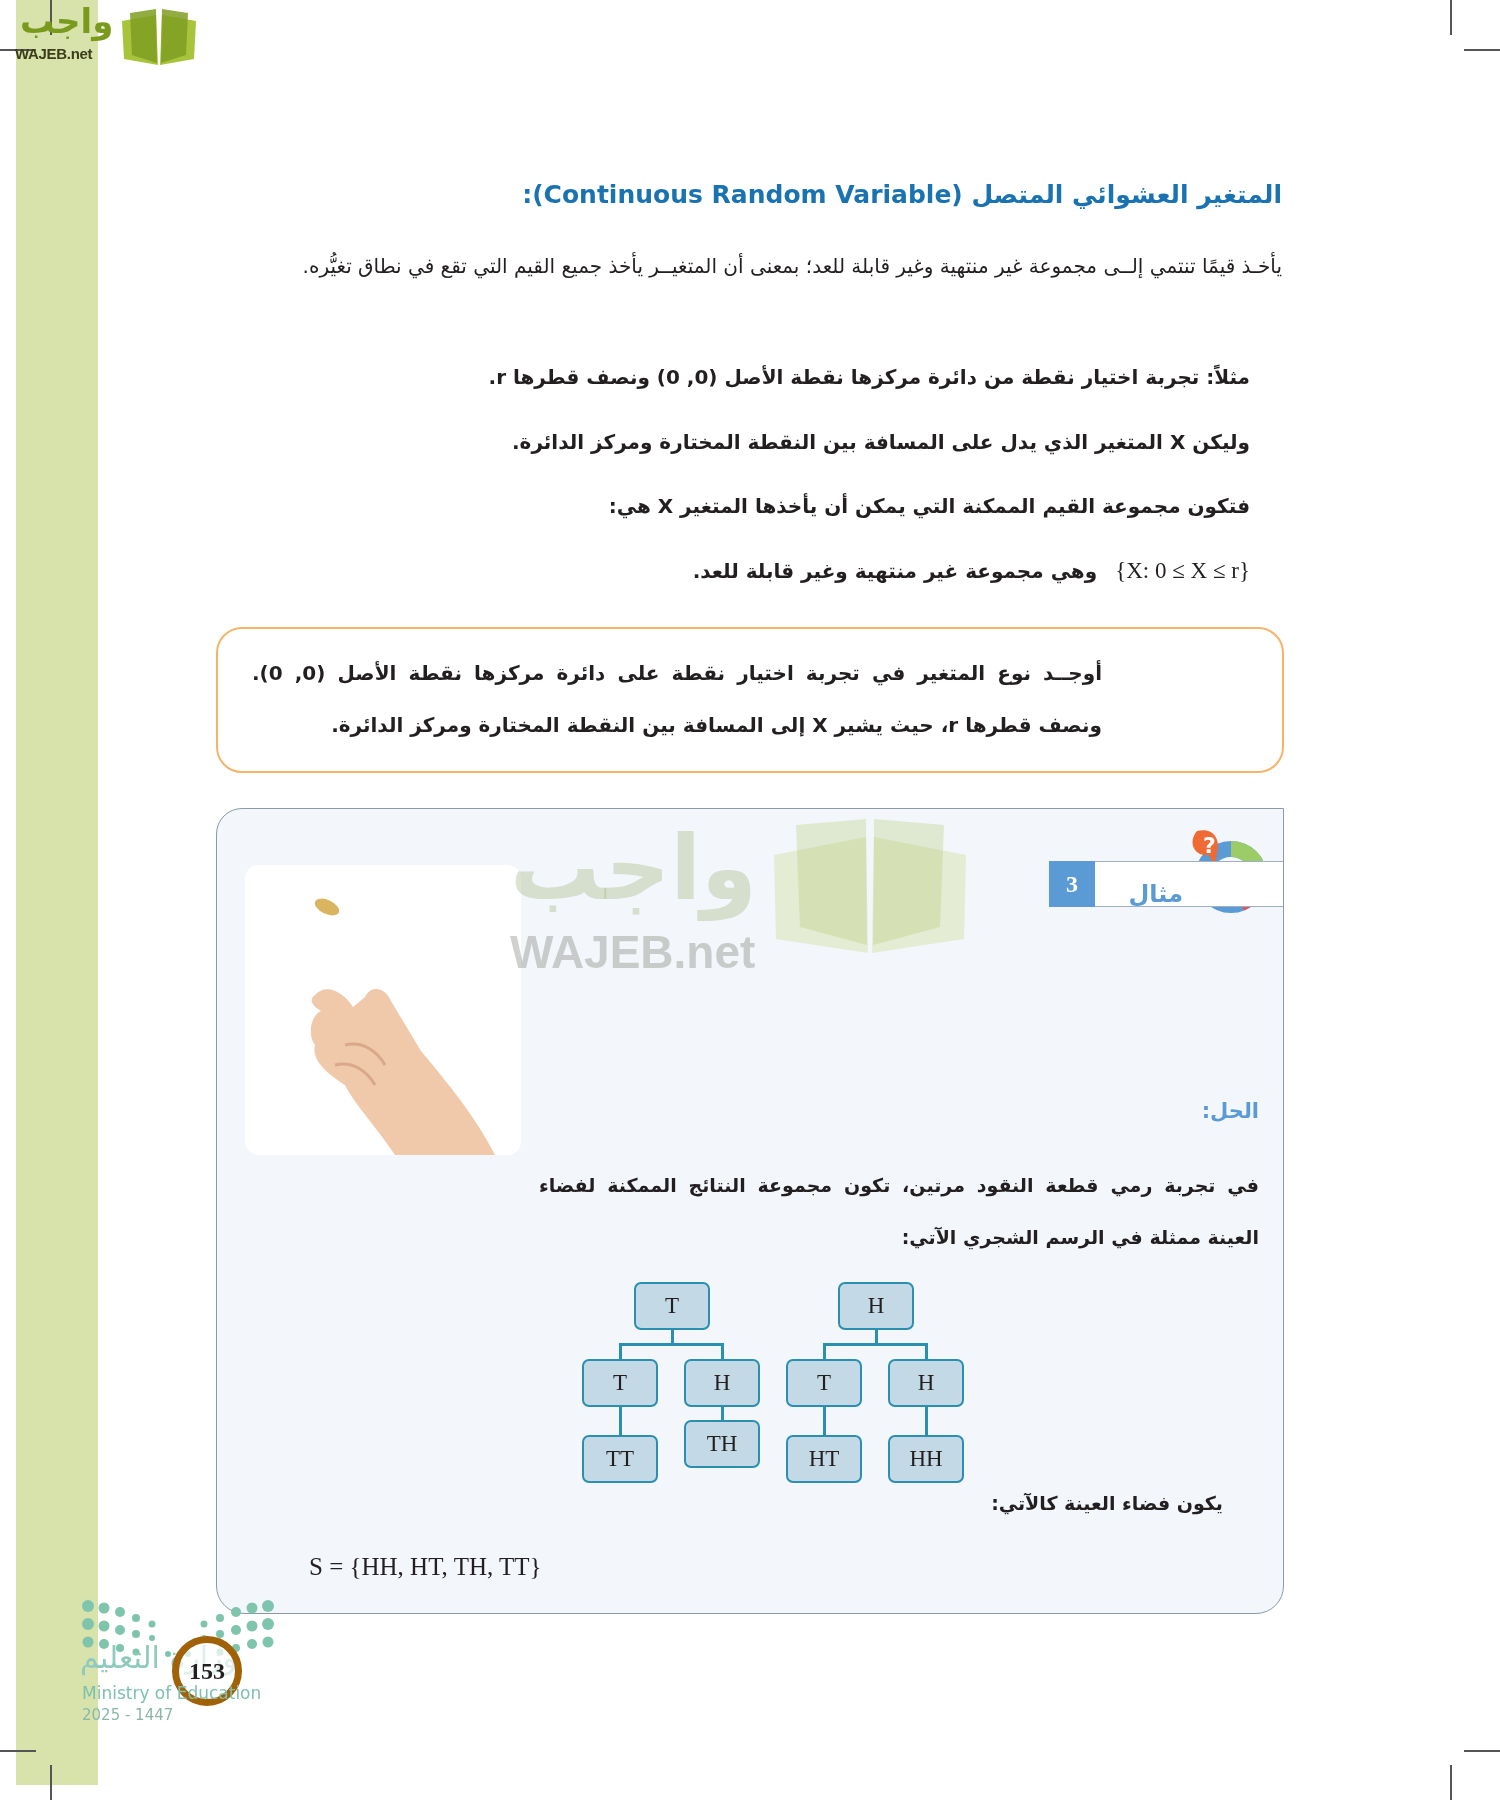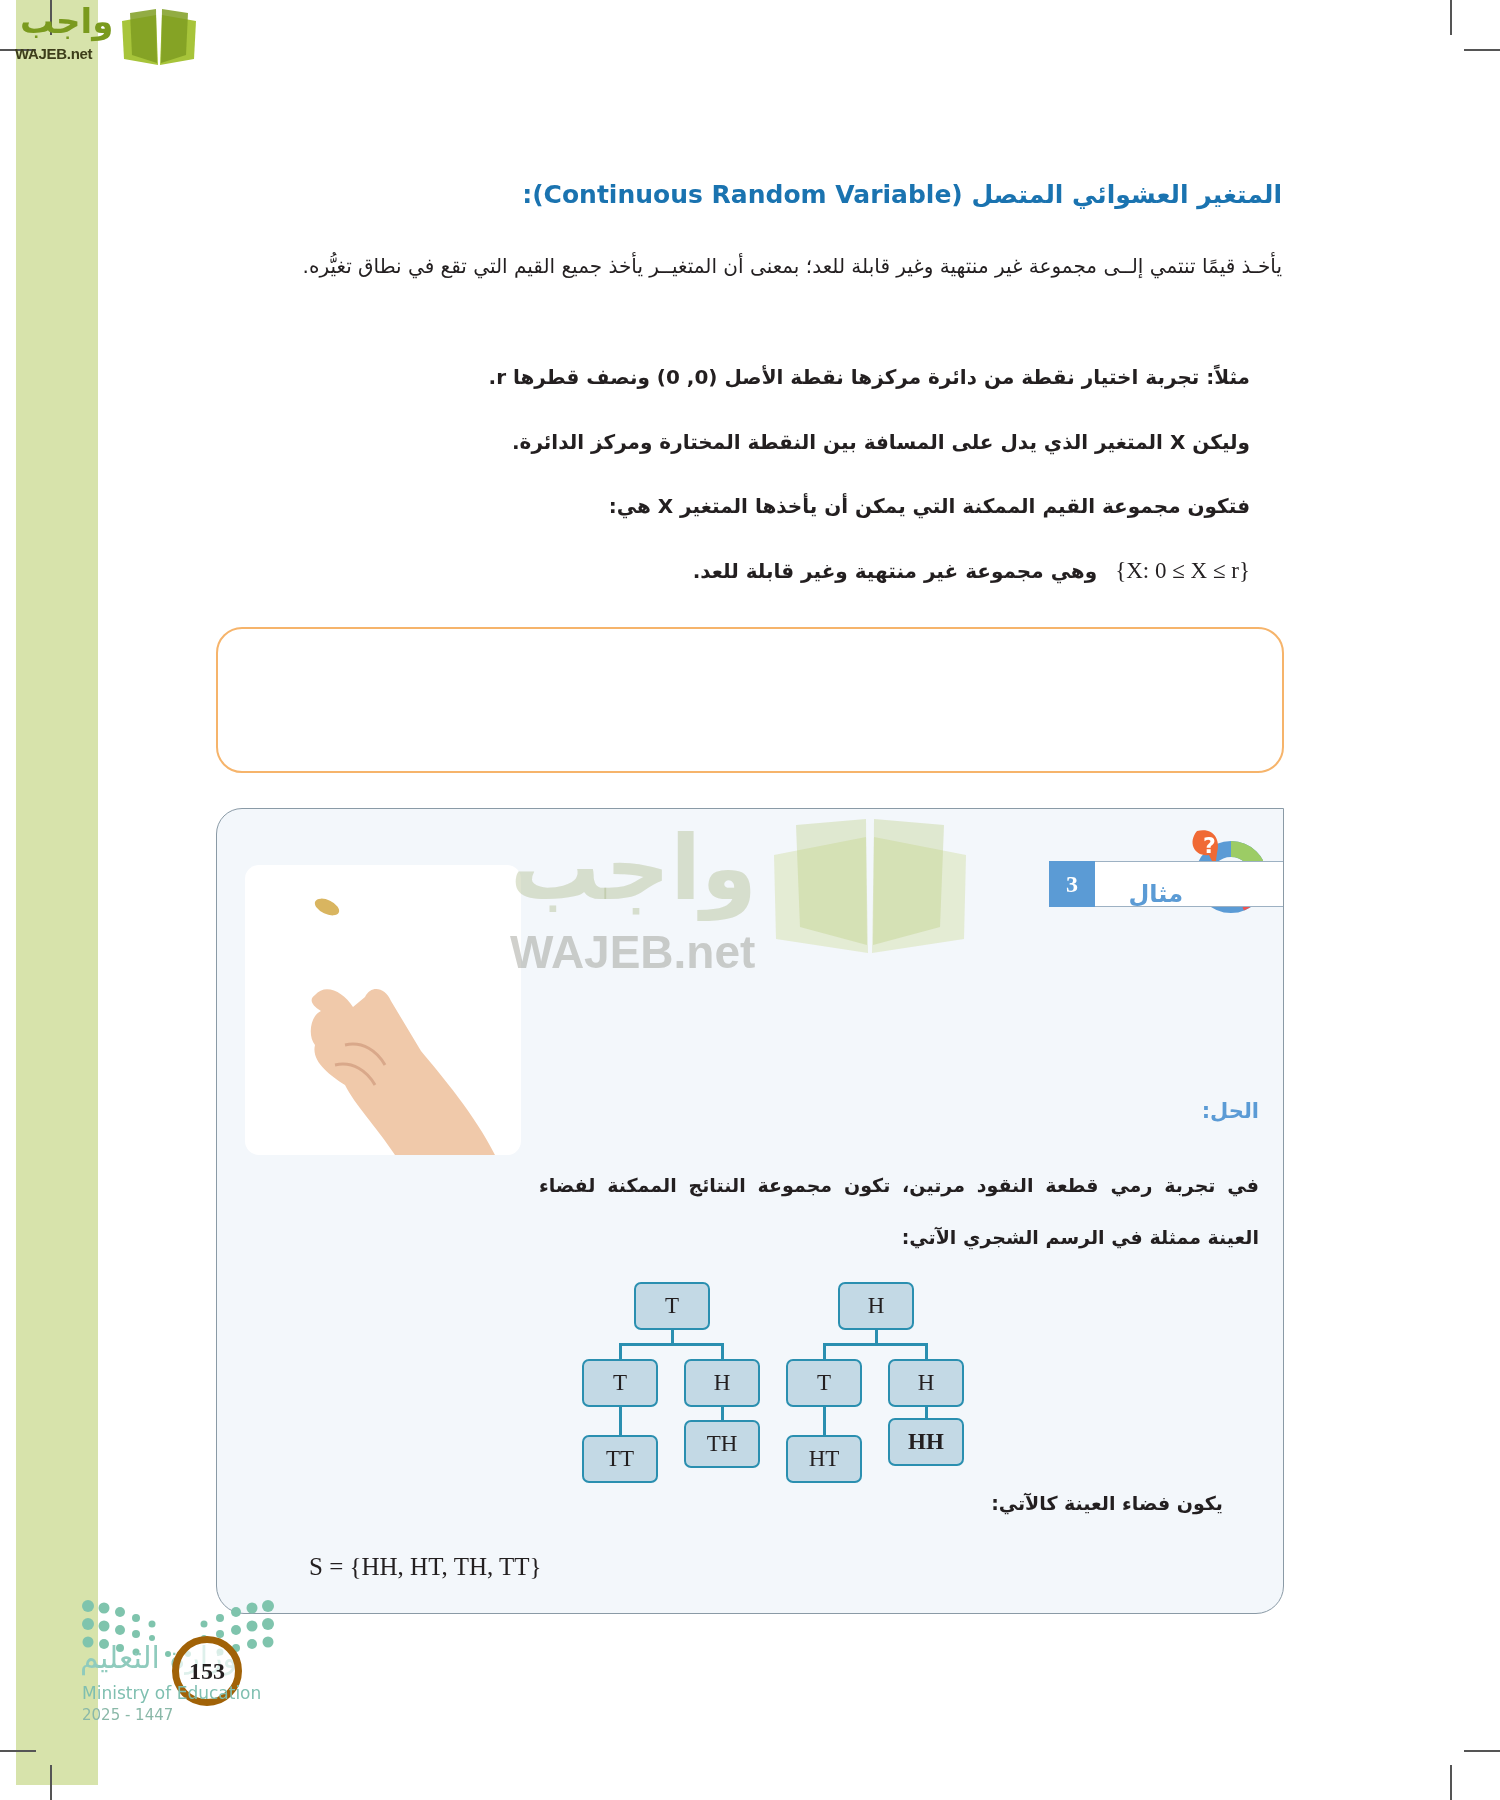--- a/index.html
+++ b/index.html
@@ -95,20 +95,21 @@
 
 <div class="line l1">مثلاً: تجربة اختيار نقطة من دائرة مركزها نقطة الأصل (0, 0) ونصف قطرها r.</div>
 <div class="line l2">وليكن X المتغير الذي يدل على المسافة بين النقطة المختارة ومركز الدائرة.</div>
 <div class="line l3">فتكون مجموعة القيم الممكنة التي يمكن أن يأخذها المتغير X هي:</div>
 <div class="line l4">
   <span class="math" style="unicode-bidi:isolate;direction:ltr;">{X: 0 ≤ X ≤ r}</span>
   <span>وهي مجموعة غير منتهية وغير قابلة للعد.</span>
 </div>
 
 <div class="ct-box">
+  <div class="ct-text">أوجــد نوع المتغير في تجربة اختيار نقطة على دائرة مركزها نقطة الأصل (0, 0). ونصف قطرها r، حيث يشير X إلى المسافة بين النقطة المختارة ومركز الدائرة.</div>
 </div>
 
 <div class="ex-box">
   <div class="ex-photo">
     <svg width="276" height="290" viewBox="0 0 276 290">
       <ellipse cx="82" cy="42" rx="13" ry="7" transform="rotate(25 82 42)" fill="#d9b560"></ellipse>
       <path d="M70 130 C80 118 98 126 108 142 L120 132 C126 120 140 122 146 136 L176 186 C196 210 230 250 250 290 L150 290 C130 260 110 240 100 220 C84 210 66 196 70 180 C62 170 66 150 76 146 C66 140 64 134 70 130 Z" fill="#f0c9aa"></path>
       <path d="M100 180 C118 176 132 186 140 200" stroke="#d9a88a" stroke-width="3" fill="none"></path>
       <path d="M90 200 C108 196 122 206 130 220" stroke="#d9a88a" stroke-width="3" fill="none"></path>
     </svg>
@@ -146,21 +147,21 @@
     <div class="node" style="left:256px;top:0;">H</div>
     <div class="edge" style="left:293px;top:48px;width:2.5px;height:14px;"></div>
     <div class="edge" style="left:241px;top:61px;width:104px;height:2.5px;"></div>
     <div class="edge" style="left:241px;top:61px;width:2.5px;height:16px;"></div>
     <div class="edge" style="left:343px;top:61px;width:2.5px;height:16px;"></div>
     <div class="node" style="left:204px;top:77px;">T</div>
     <div class="node" style="left:306px;top:77px;">H</div>
     <div class="edge" style="left:241px;top:125px;width:2.5px;height:28px;"></div>
     <div class="edge" style="left:343px;top:125px;width:2.5px;height:28px;"></div>
     <div class="node" style="left:204px;top:153px;">HT</div>
-    <div class="node" style="left:306px;top:136px;font-weight:bold;">HH</div>
+    <div class="node" style="left:306px;top:153px;">HH</div>
   </div>
 
   <div class="ex-sample-label">يكون فضاء العينة كالآتي:</div>
   <div class="ex-sample-set">S = {HH, HT, TH, TT}</div>
 </div>
 
 <div class="wm">
   <span class="wm-ar">واجب</span>
   <span class="wm-en">WAJEB.net</span>
   <svg width="200" height="140" viewBox="0 0 200 140" style="position:absolute;left:260px;top:0;">

